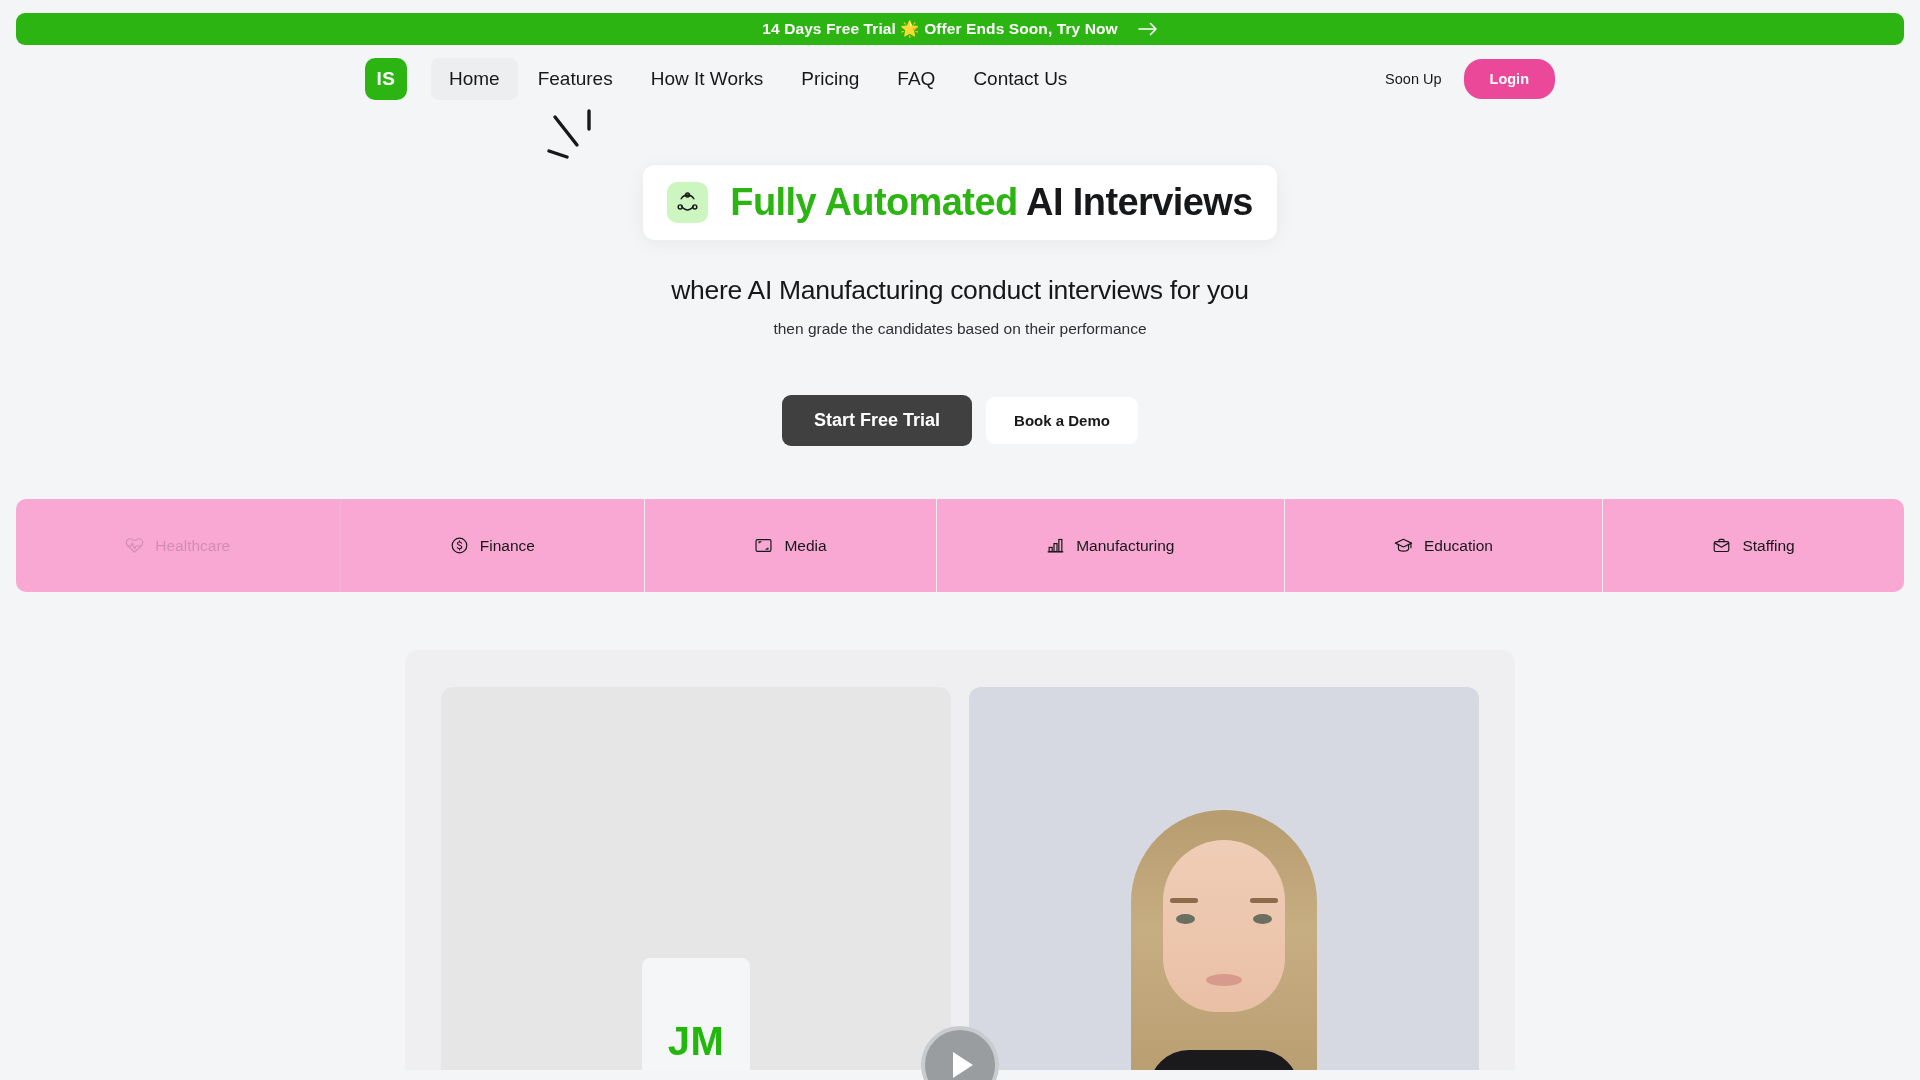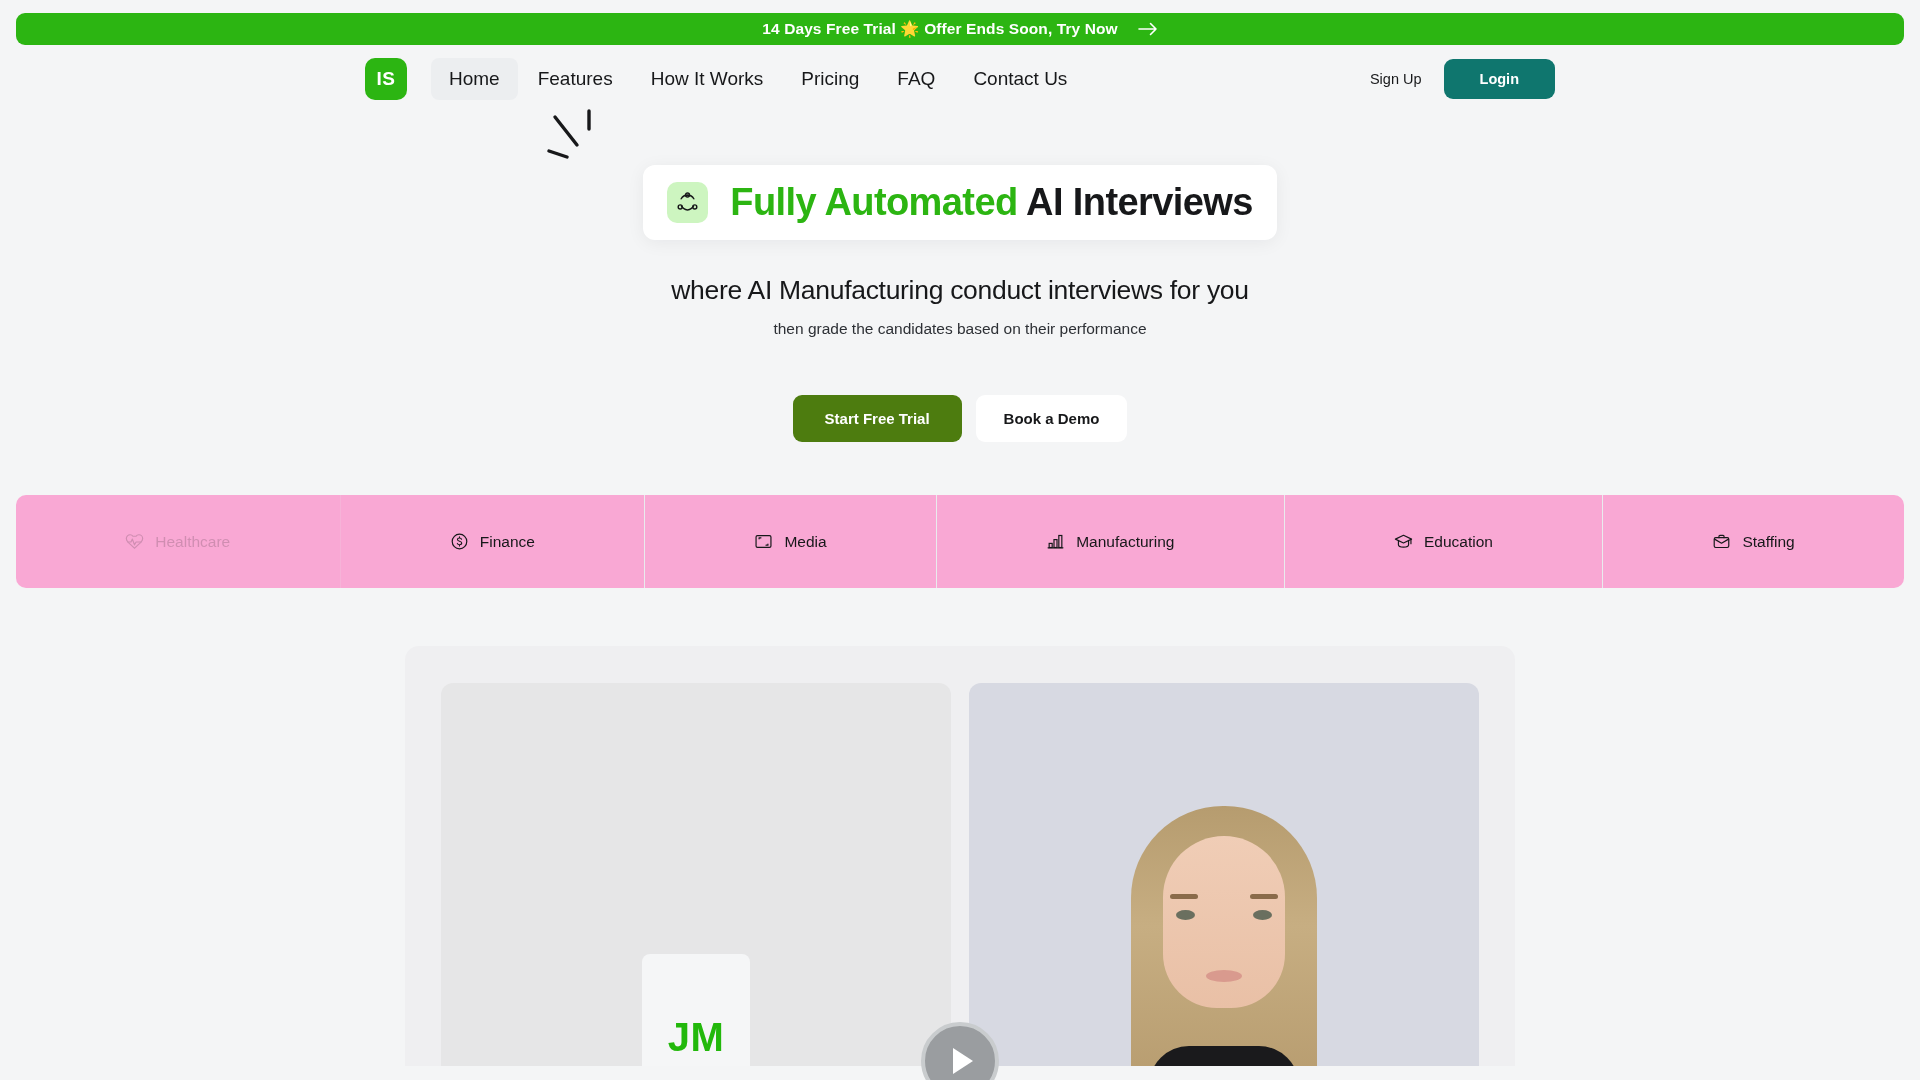--- a/index.html
+++ b/index.html
@@ -95,27 +95,27 @@
     gap: 18px;
   }
   .signup-link {
     font-size: 14.5px;
     font-weight: 500;
     color: #17181a;
     cursor: pointer;
     padding: 6px 4px;
   }
   .login-btn {
-    background: #0f766e;
+    background: #ec4899;
     color: #ffffff;
     font-size: 14.5px;
     font-weight: 600;
-    padding: 12px 36px;
+    padding: 12px 26px;
     border: none;
-    border-radius: 9px;
+    border-radius: 18px;
     cursor: pointer;
     font-family: inherit;
   }
 
   
   .hero {
     padding-top: 52px;
     display: flex;
     flex-direction: column;
     align-items: center;
@@ -175,23 +175,23 @@
     color: #2d3035;
   }
 
   .cta-row {
     margin-top: 57px;
     display: flex;
     align-items: center;
     gap: 14px;
   }
   .btn-primary {
-    background: #4d7c0f;
+    background: #404040;
     color: #ffffff;
-    font-size: 15px;
+    font-size: 18px;
     font-weight: 700;
     padding: 15px 32px;
     border: none;
     border-radius: 9px;
     cursor: pointer;
     font-family: inherit;
   }
   .btn-secondary {
     background: #ffffff;
     color: #17181a;
@@ -403,21 +403,21 @@
     <div class="nav">
       <div class="nav-item active">Home</div>
       <div class="nav-item">Features</div>
       <div class="nav-item">How It Works</div>
       <div class="nav-item">Pricing</div>
       <div class="nav-item">FAQ</div>
       <div class="nav-item">Contact Us</div>
     </div>
 
     <div class="header-right">
-      <div class="signup-link">Sign Up</div>
+      <div class="signup-link">Soon Up</div>
       <button class="login-btn">Login</button>
     </div>
   </div>
 </div>
 
 <div class="hero">
 
   <div class="headline-wrap">
     <svg class="sparkles" viewBox="0 0 70 62">
       <path d="M8 10 L30 38" stroke="#17181a" stroke-width="3.4" stroke-linecap="round"></path>

